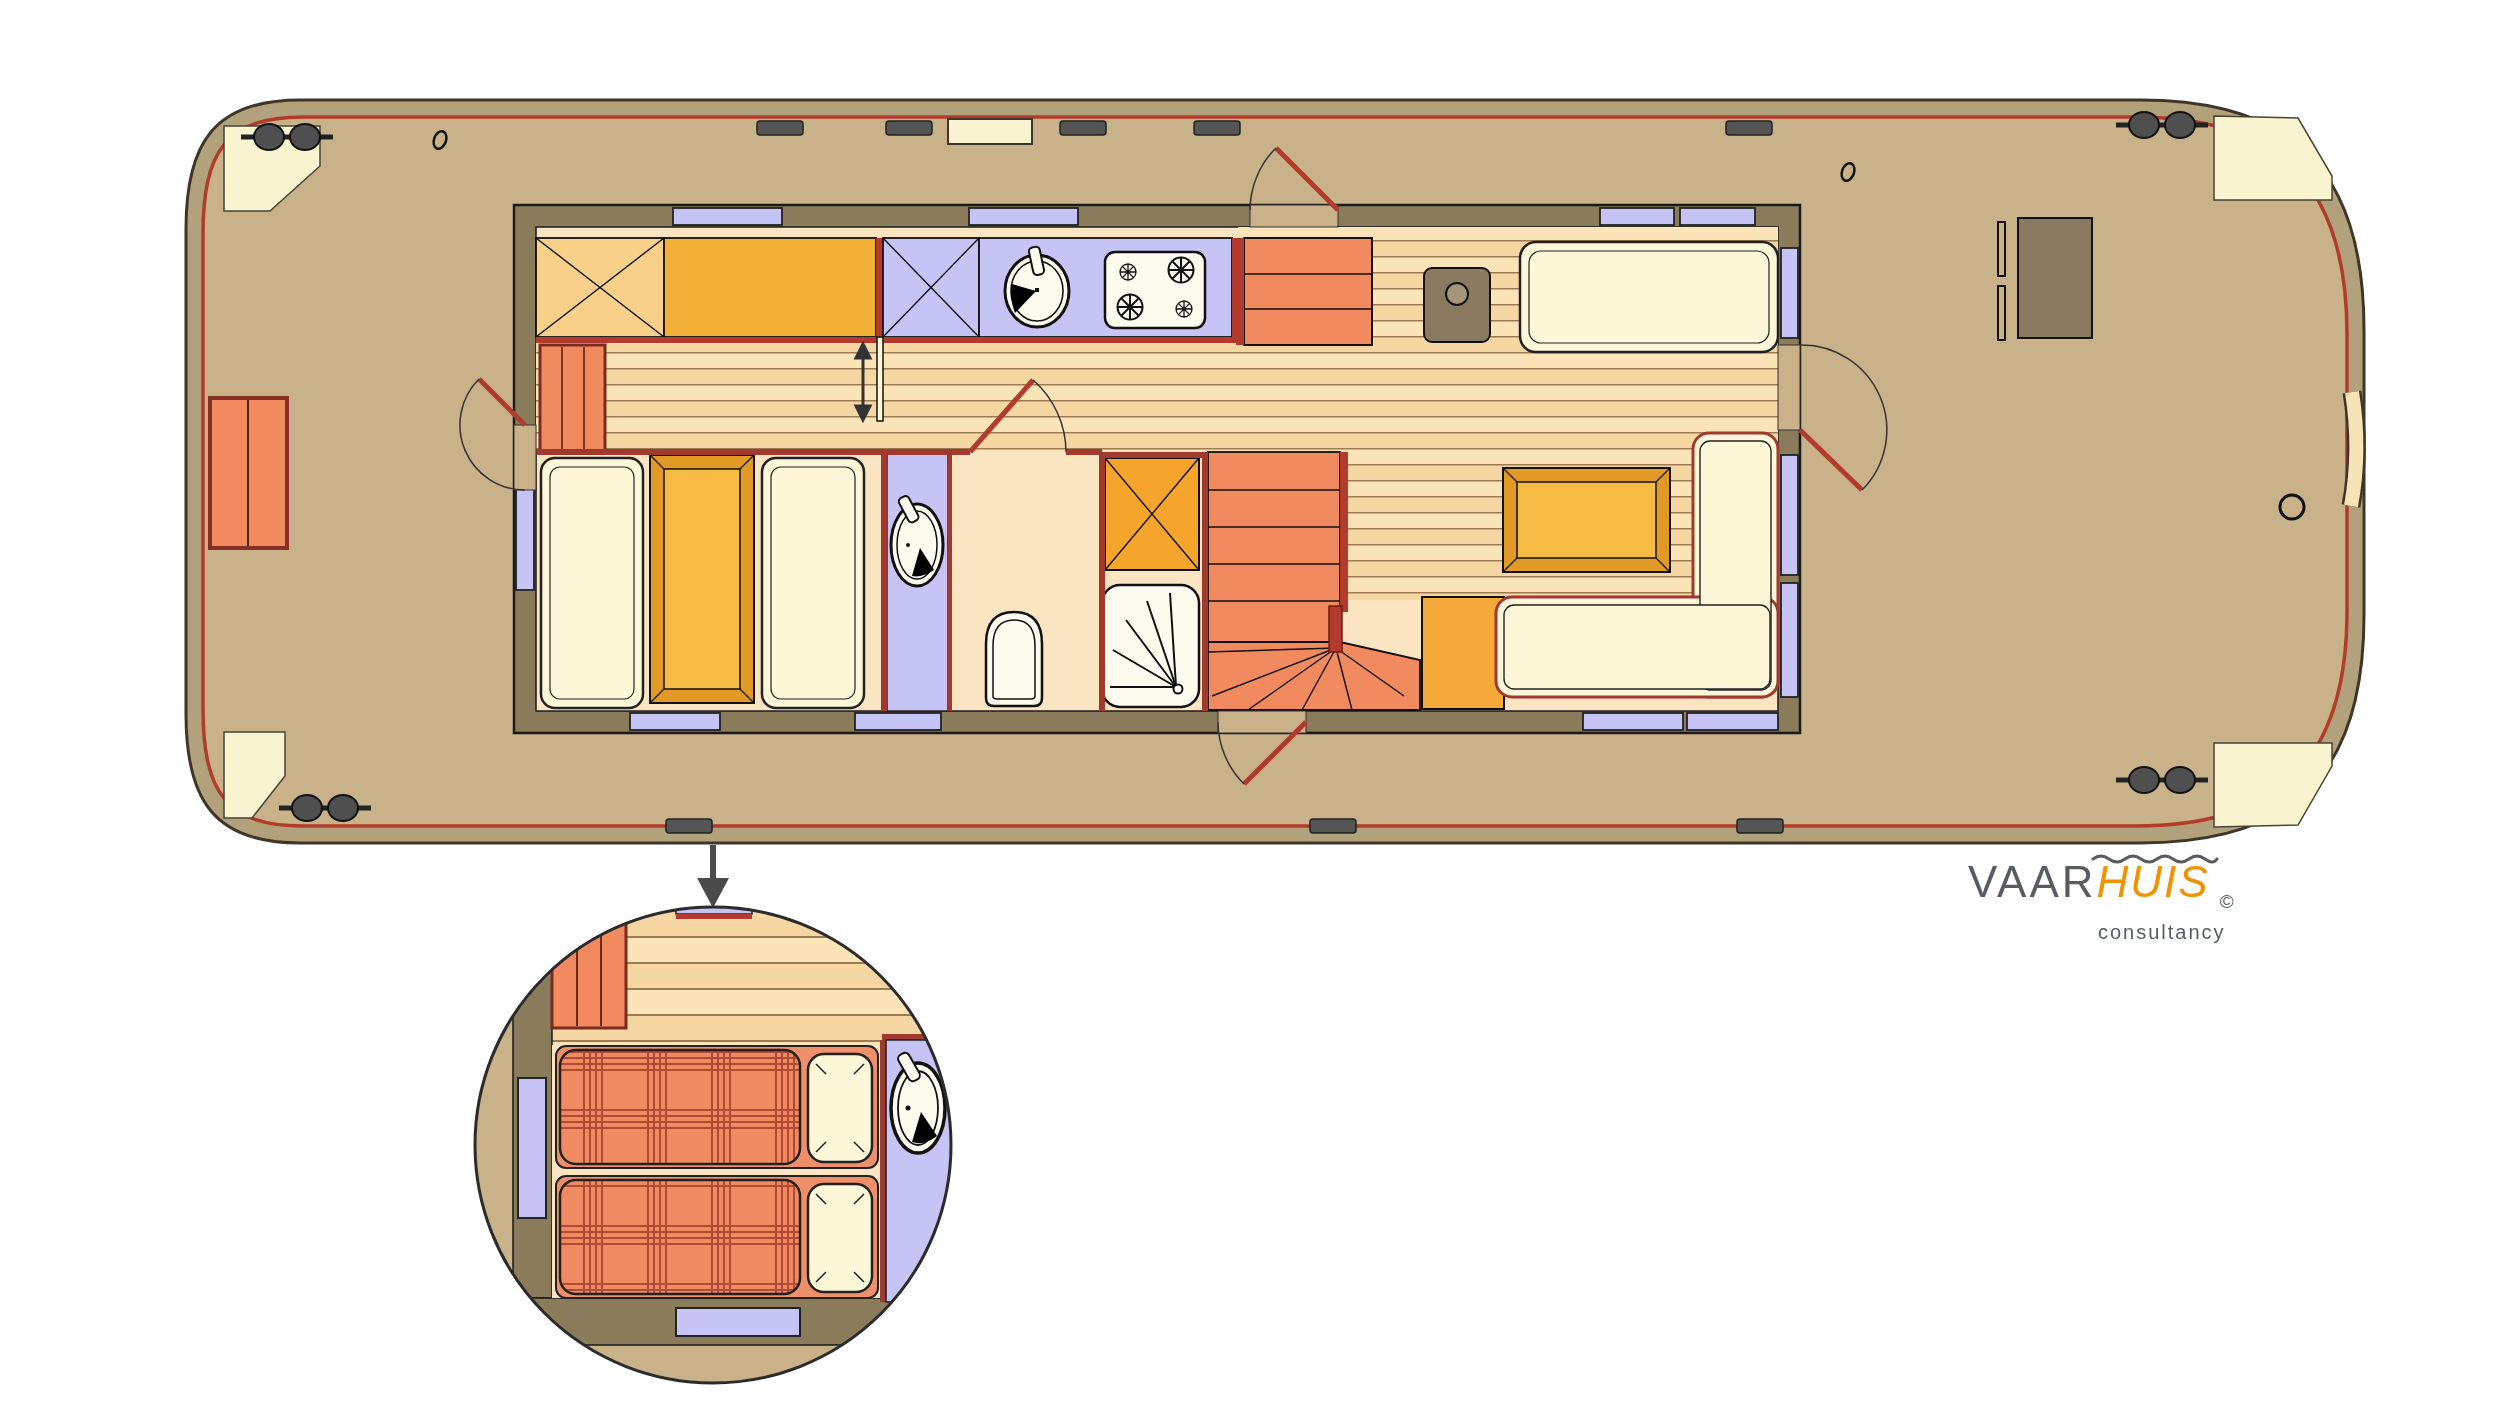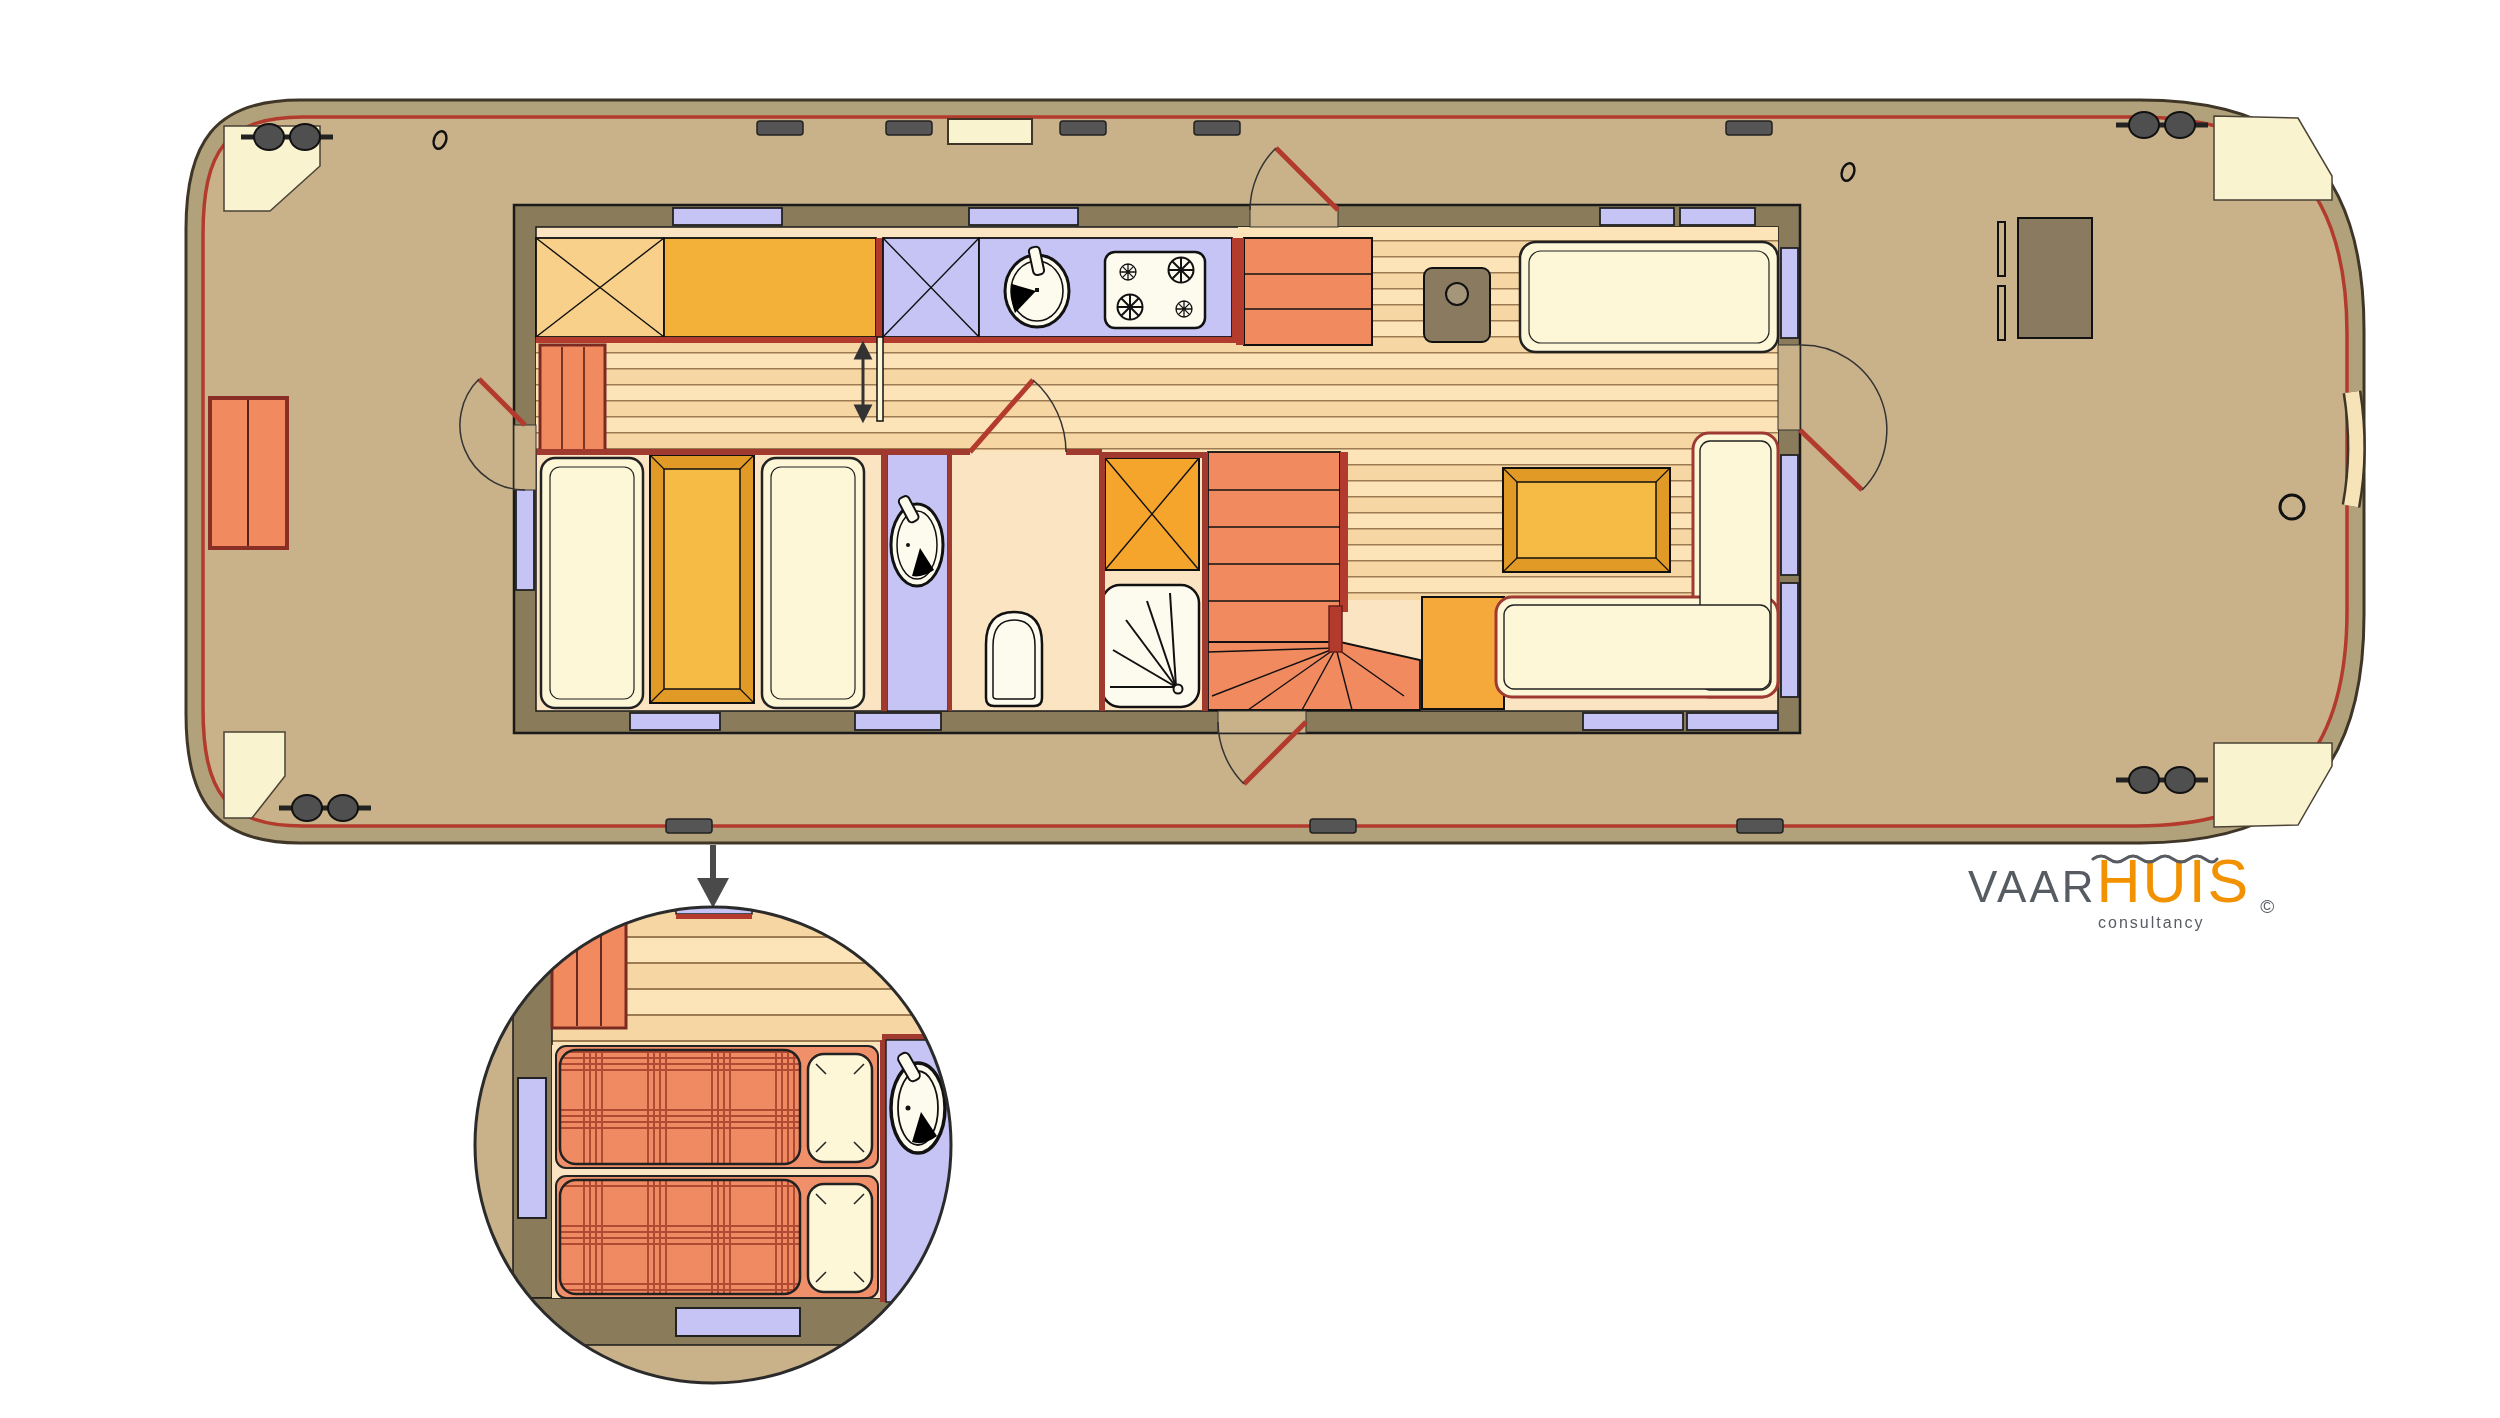--- a/index.html
+++ b/index.html
@@ -11,24 +11,24 @@
     --plaid-base:#ef8a62; --plaid-line:#b04a33; --table-frame:#e09a25; --table-top:#f6bb45;
     --logo-orange:#f39200; --logo-gray:#575c63; --cleat:#4f4f4f; --corner-cream:#faf3d0;
   }
   html,body{margin:0;padding:0;background:var(--page-bg);}
   .stage{position:relative;width:2500px;height:1418px;background:var(--page-bg);
          font-family:"Liberation Sans", sans-serif;overflow:hidden;}
   .stage svg{position:absolute;left:0;top:0;}
   .logo{position:absolute;left:1968px;top:857px;width:300px;color:var(--logo-gray);}
   .logo-row{display:flex;align-items:baseline;}
   .logo-vaar{font-size:44px;font-weight:500;letter-spacing:3px;color:var(--logo-gray);}
-  .logo-huis{font-size:61px;font-weight:500;letter-spacing:2px;color:var(--logo-orange);line-height:0.8;}
+  .logo-huis{font-size:44px;font-weight:500;letter-spacing:2px;color:var(--logo-orange);line-height:0.8;font-style:italic;}
   .logo-copy{font-size:19px;margin-left:10px;color:var(--logo-gray);align-self:flex-end;position:relative;top:6px;}
   .logo-wave{margin-left:123px;margin-top:-6px;}
-  .logo-sub{font-size:16px;letter-spacing:2px;margin-left:130px;margin-top:2px;color:var(--logo-gray);}
+  .logo-sub{font-size:20px;letter-spacing:2px;margin-left:130px;margin-top:14px;color:var(--logo-gray);}
 </style>
 </head>
 <body>
 
 <div class="stage">
 <svg viewBox="0 0 2500 1418" width="2500" height="1418">
   <defs>
     <pattern id="planks" width="40" height="32" patternUnits="userSpaceOnUse">
       <rect width="40" height="16" fill="var(--plank-light)"></rect>
       <rect y="16" width="40" height="16" fill="var(--plank-mid)"></rect>

